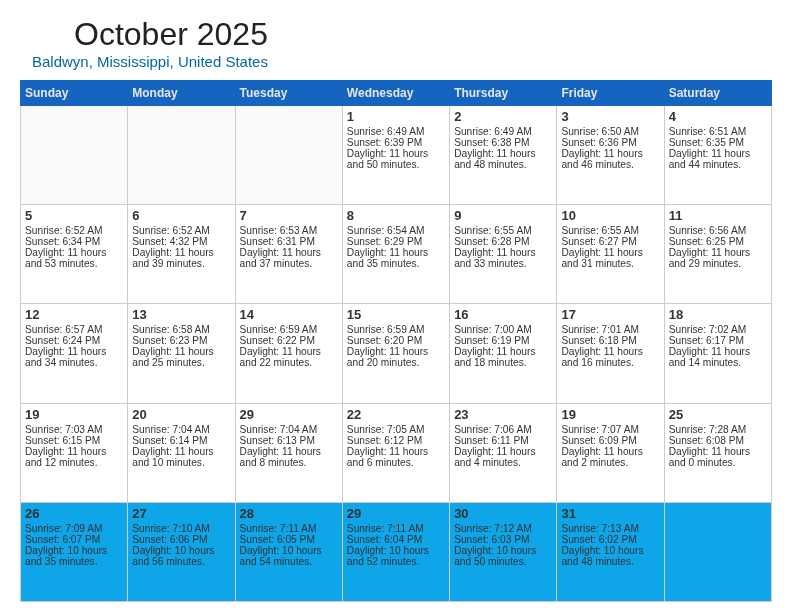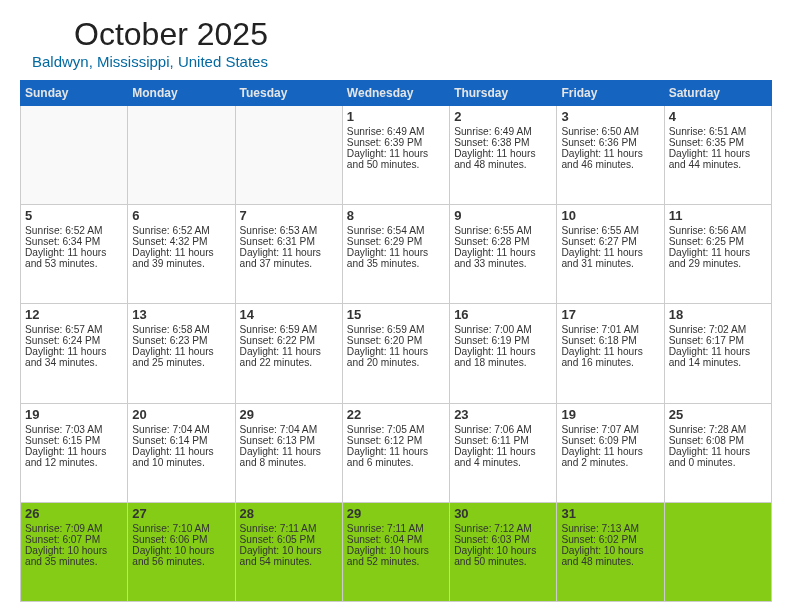--- a/index.html
+++ b/index.html
@@ -87,21 +87,21 @@
     .day-num {
       font-size: 13px;
       font-weight: bold;
       display: block;
       margin-bottom: 2px;
     }
     .empty-cell {
       background: #f9f9f9;
     }
     .last-row td {
-      background: #84cc16;
+      background: #0ea5e9;
     }
     table {
       border-collapse: collapse;
       width: 100%;
     }
   </style>
 </head>
 <body>
 
 <div class="page">

